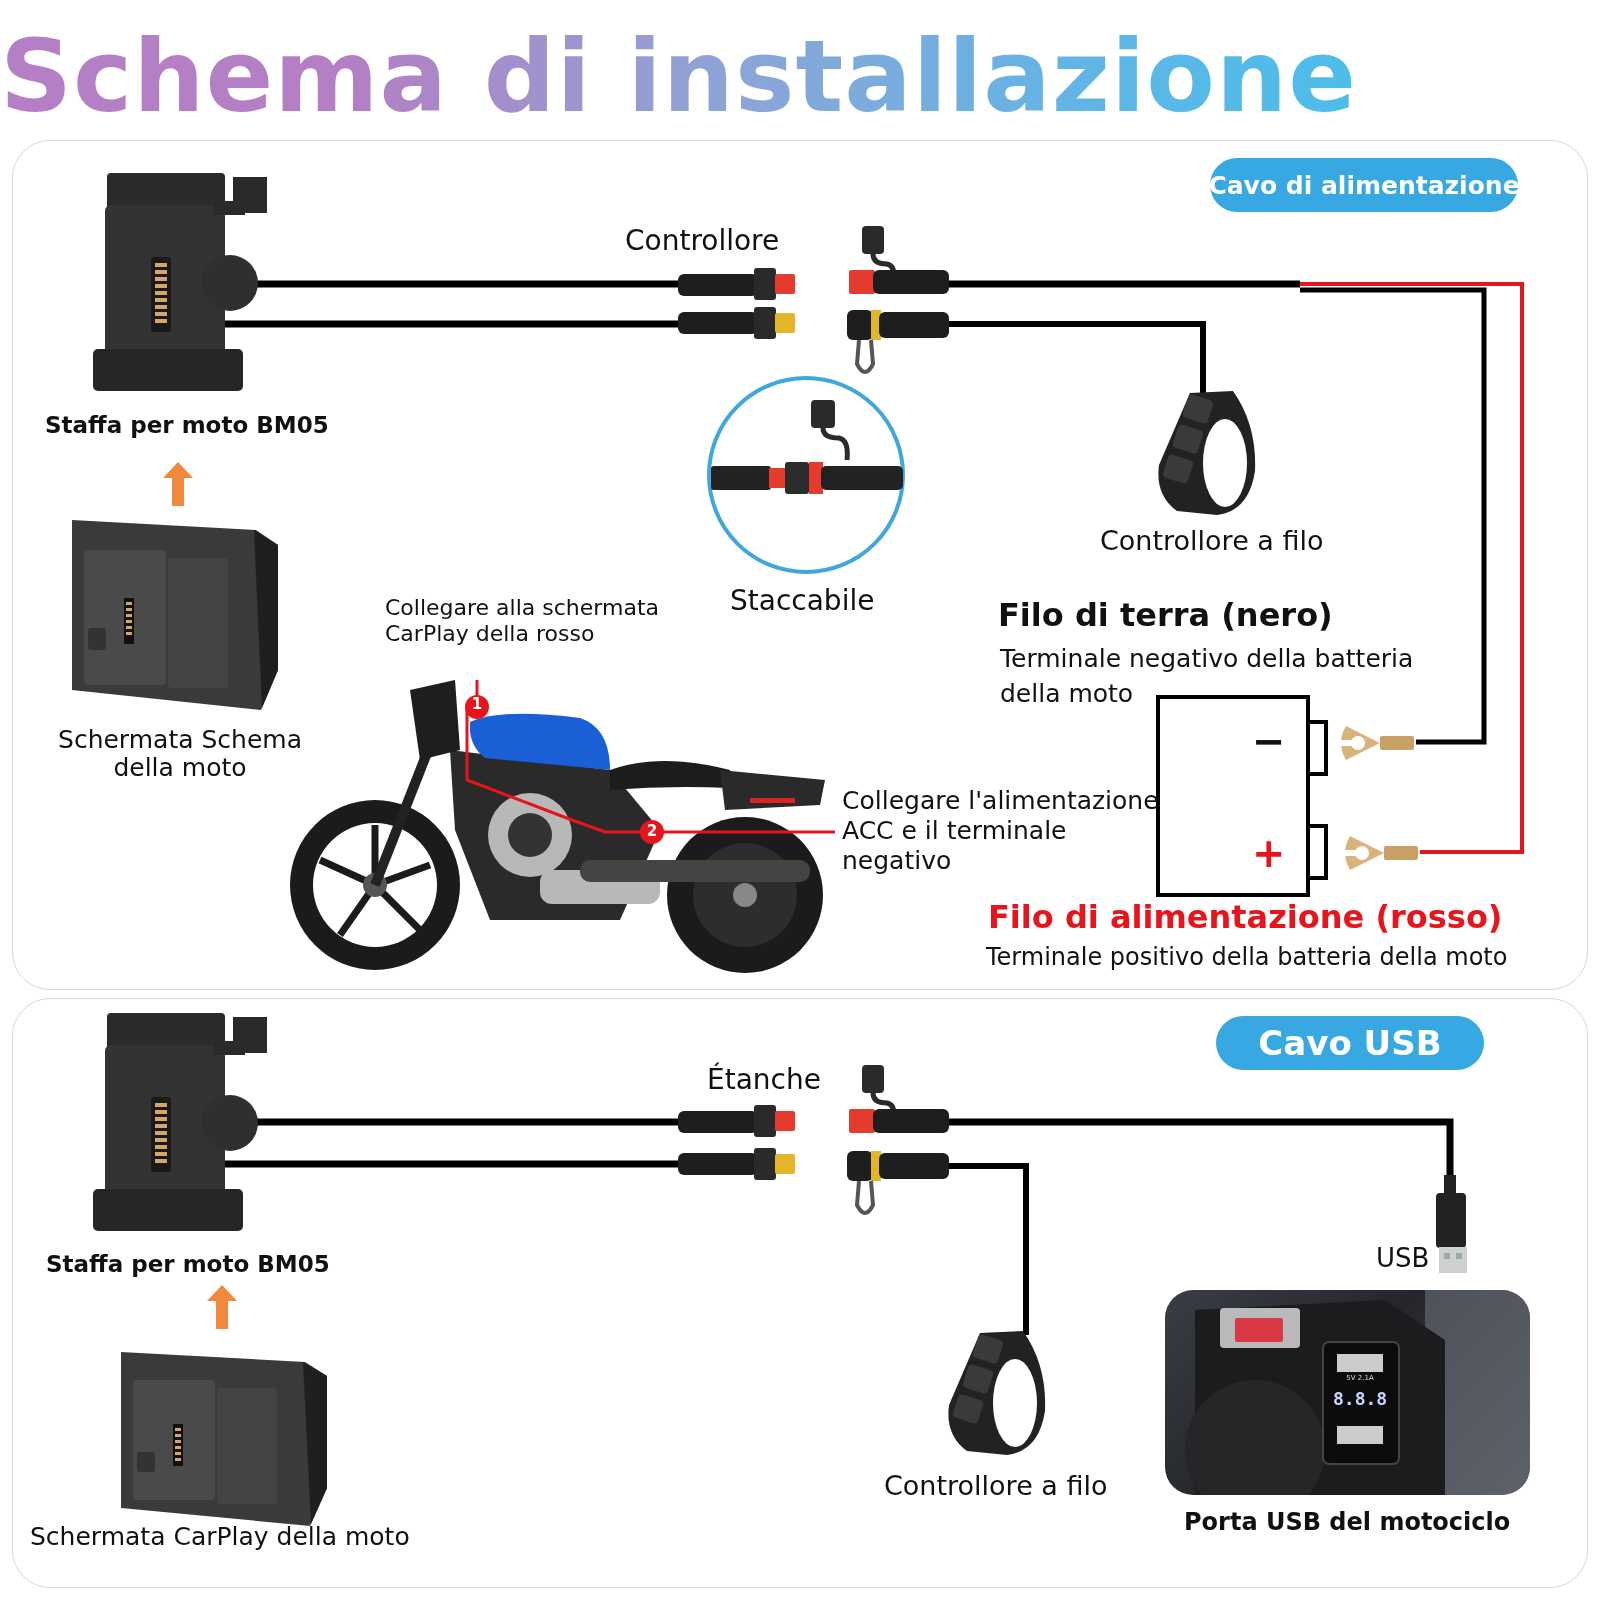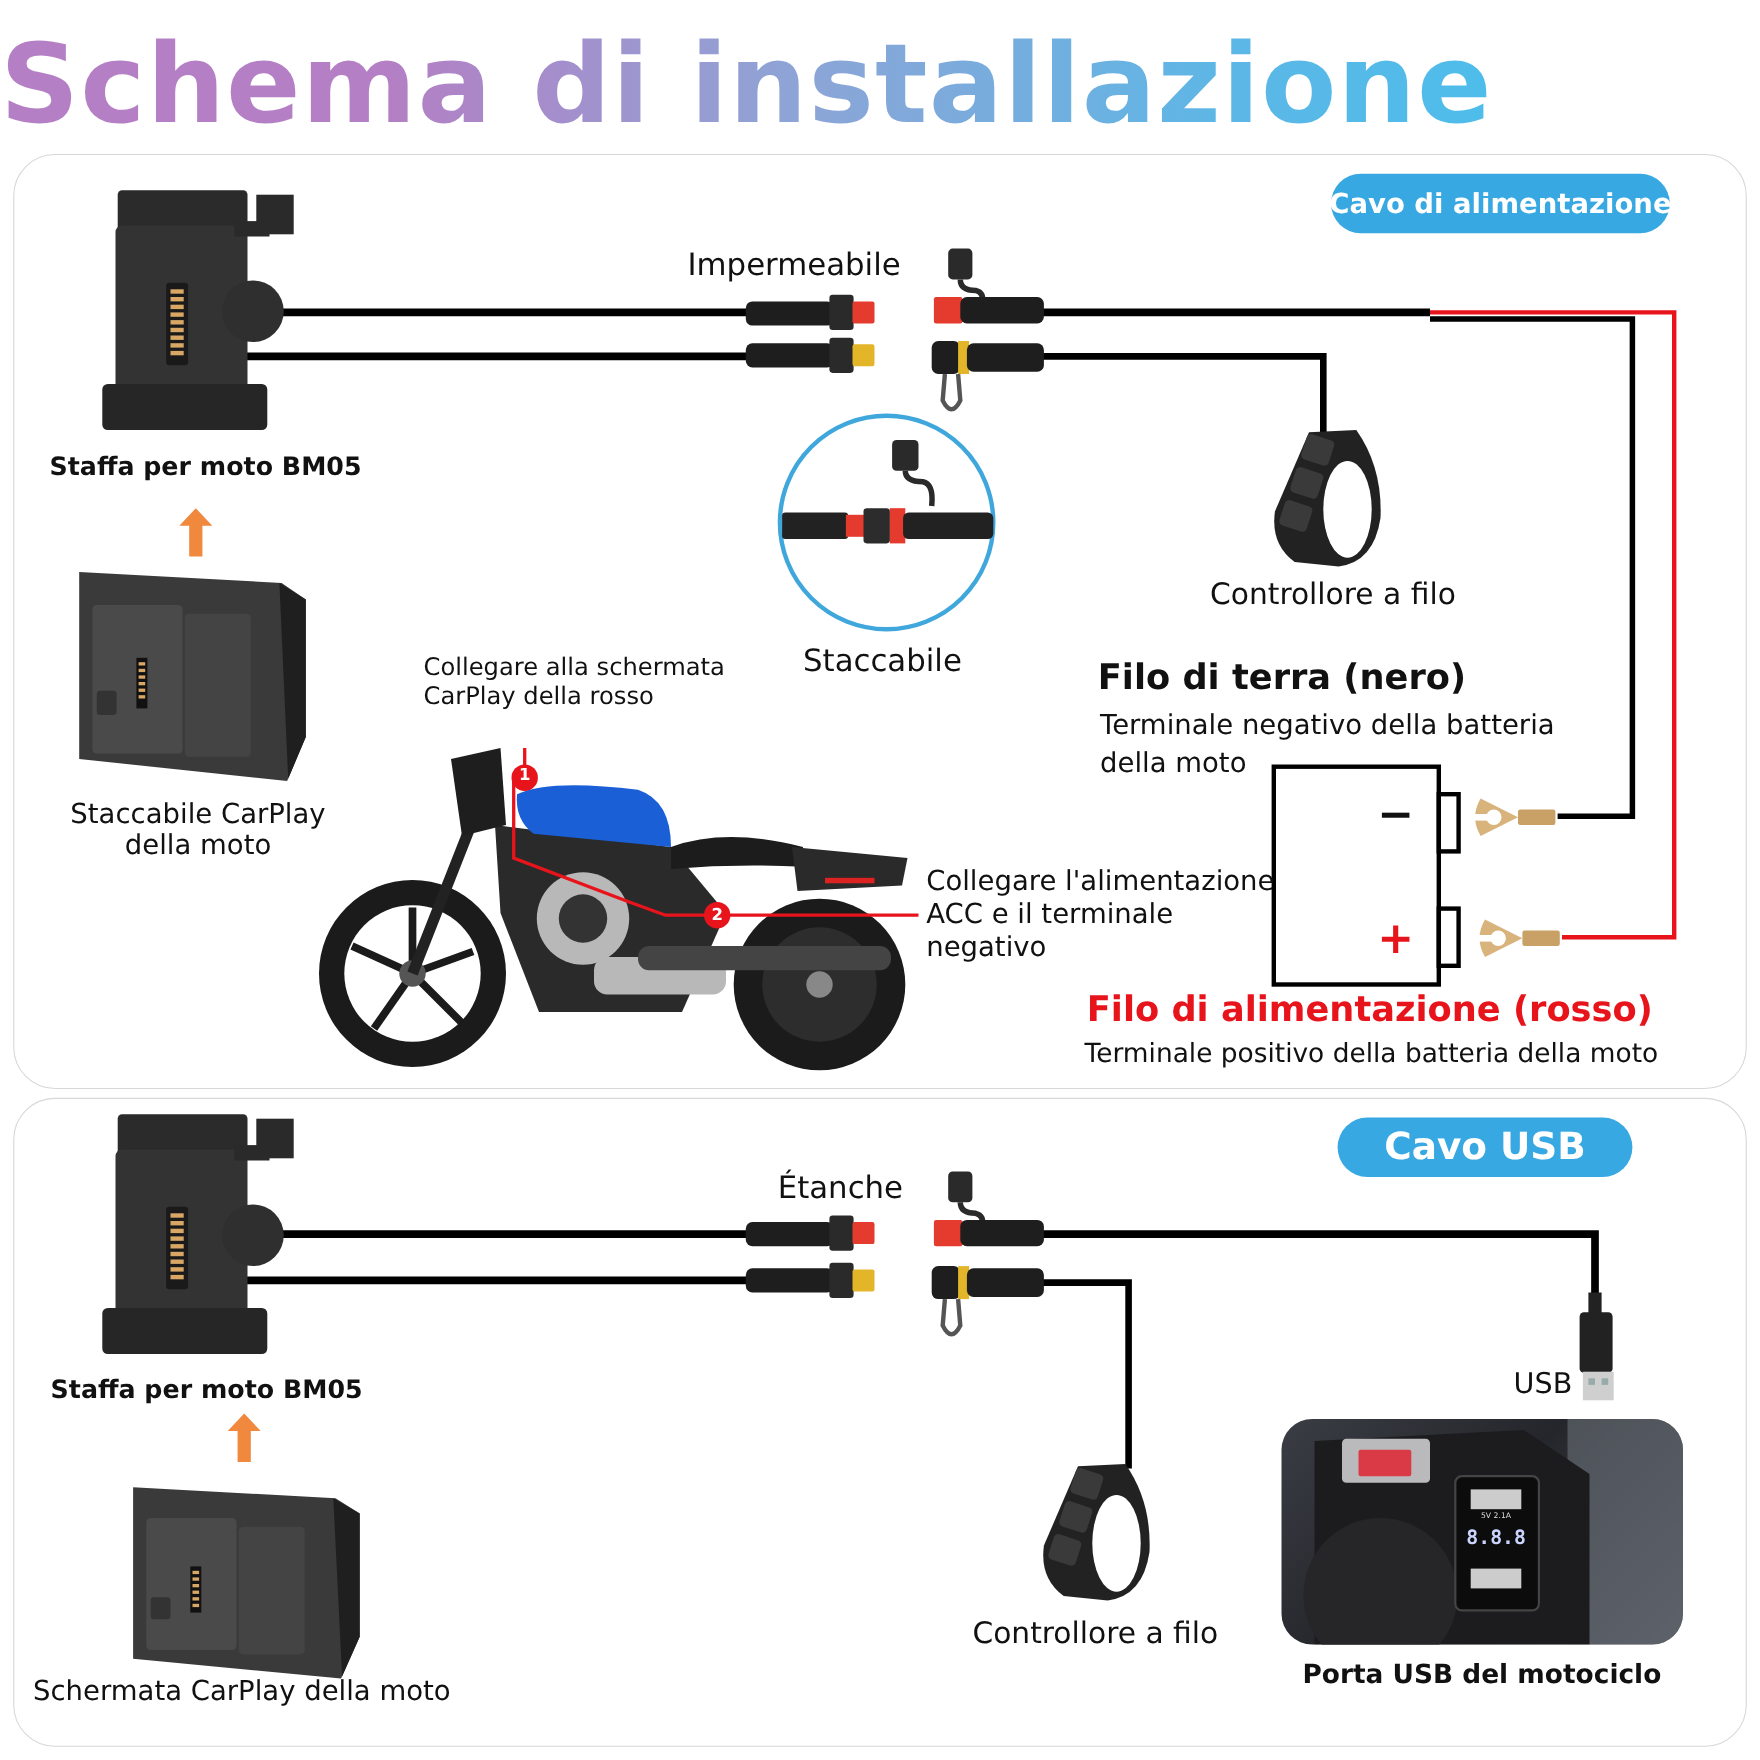--- a/index.html
+++ b/index.html
@@ -91,34 +91,34 @@
         <rect x="60" y="92" width="6" height="3"></rect>
         <rect x="60" y="98" width="6" height="3"></rect>
         <rect x="60" y="104" width="6" height="3"></rect>
         <rect x="60" y="110" width="6" height="3"></rect>
         <rect x="60" y="116" width="6" height="3"></rect>
         <rect x="60" y="122" width="6" height="3"></rect>
       </g>
     <rect x="22" y="118" width="18" height="22" rx="3" fill="#333"></rect>
   </svg>
 </div>
-<div class="abs lbl center" style="left:40px; top:726px; width:280px; font-size:25px;">Staccabile CarPlay</div>
+<div class="abs lbl center" style="left:40px; top:726px; width:280px; font-size:25px;">Schermata Schema</div>
 <div class="abs lbl center" style="left:40px; top:754px; width:280px; font-size:25px;">della moto</div>
 
 <div class="abs" style="left:678px; top:262px; width:120px; height:80px;">
   <svg width="120" height="80">
     <rect x="0" y="12" width="80" height="22" rx="6" fill="#1e1e1e"></rect>
     <rect x="76" y="6" width="22" height="32" rx="3" fill="#2a2a2a"></rect>
     <rect x="97" y="12" width="20" height="20" rx="2" fill="#e53a2e"></rect>
     <rect x="0" y="50" width="80" height="22" rx="6" fill="#1e1e1e"></rect>
     <rect x="76" y="45" width="22" height="32" rx="3" fill="#2a2a2a"></rect>
     <rect x="97" y="51" width="20" height="20" rx="2" fill="#e3b62a"></rect>
   </svg>
 </div>
-<div class="abs lbl" style="left:625px; top:225px; font-size:28px;">Impermeabile</div>
+<div class="abs lbl" style="left:625px; top:225px; font-size:28px;">Controllore</div>
 
 <div class="abs" style="left:845px; top:224px; width:110px; height:160px;">
   <svg width="110" height="160">
     <rect x="17" y="2" width="22" height="28" rx="4" fill="#2a2a2a"></rect>
     <path d="M28 30 Q28 40 42 40 Q50 42 48 52" fill="none" stroke="#2a2a2a" stroke-width="5"></path>
     <rect x="4" y="46" width="26" height="24" rx="2" fill="#e53a2e"></rect>
     <rect x="28" y="46" width="76" height="24" rx="6" fill="#1e1e1e"></rect>
     <rect x="2" y="86" width="26" height="30" rx="6" fill="#1e1e1e"></rect>
     <rect x="26" y="86" width="10" height="30" fill="#e3b62a"></rect>
     <rect x="34" y="88" width="70" height="26" rx="6" fill="#1e1e1e"></rect>

